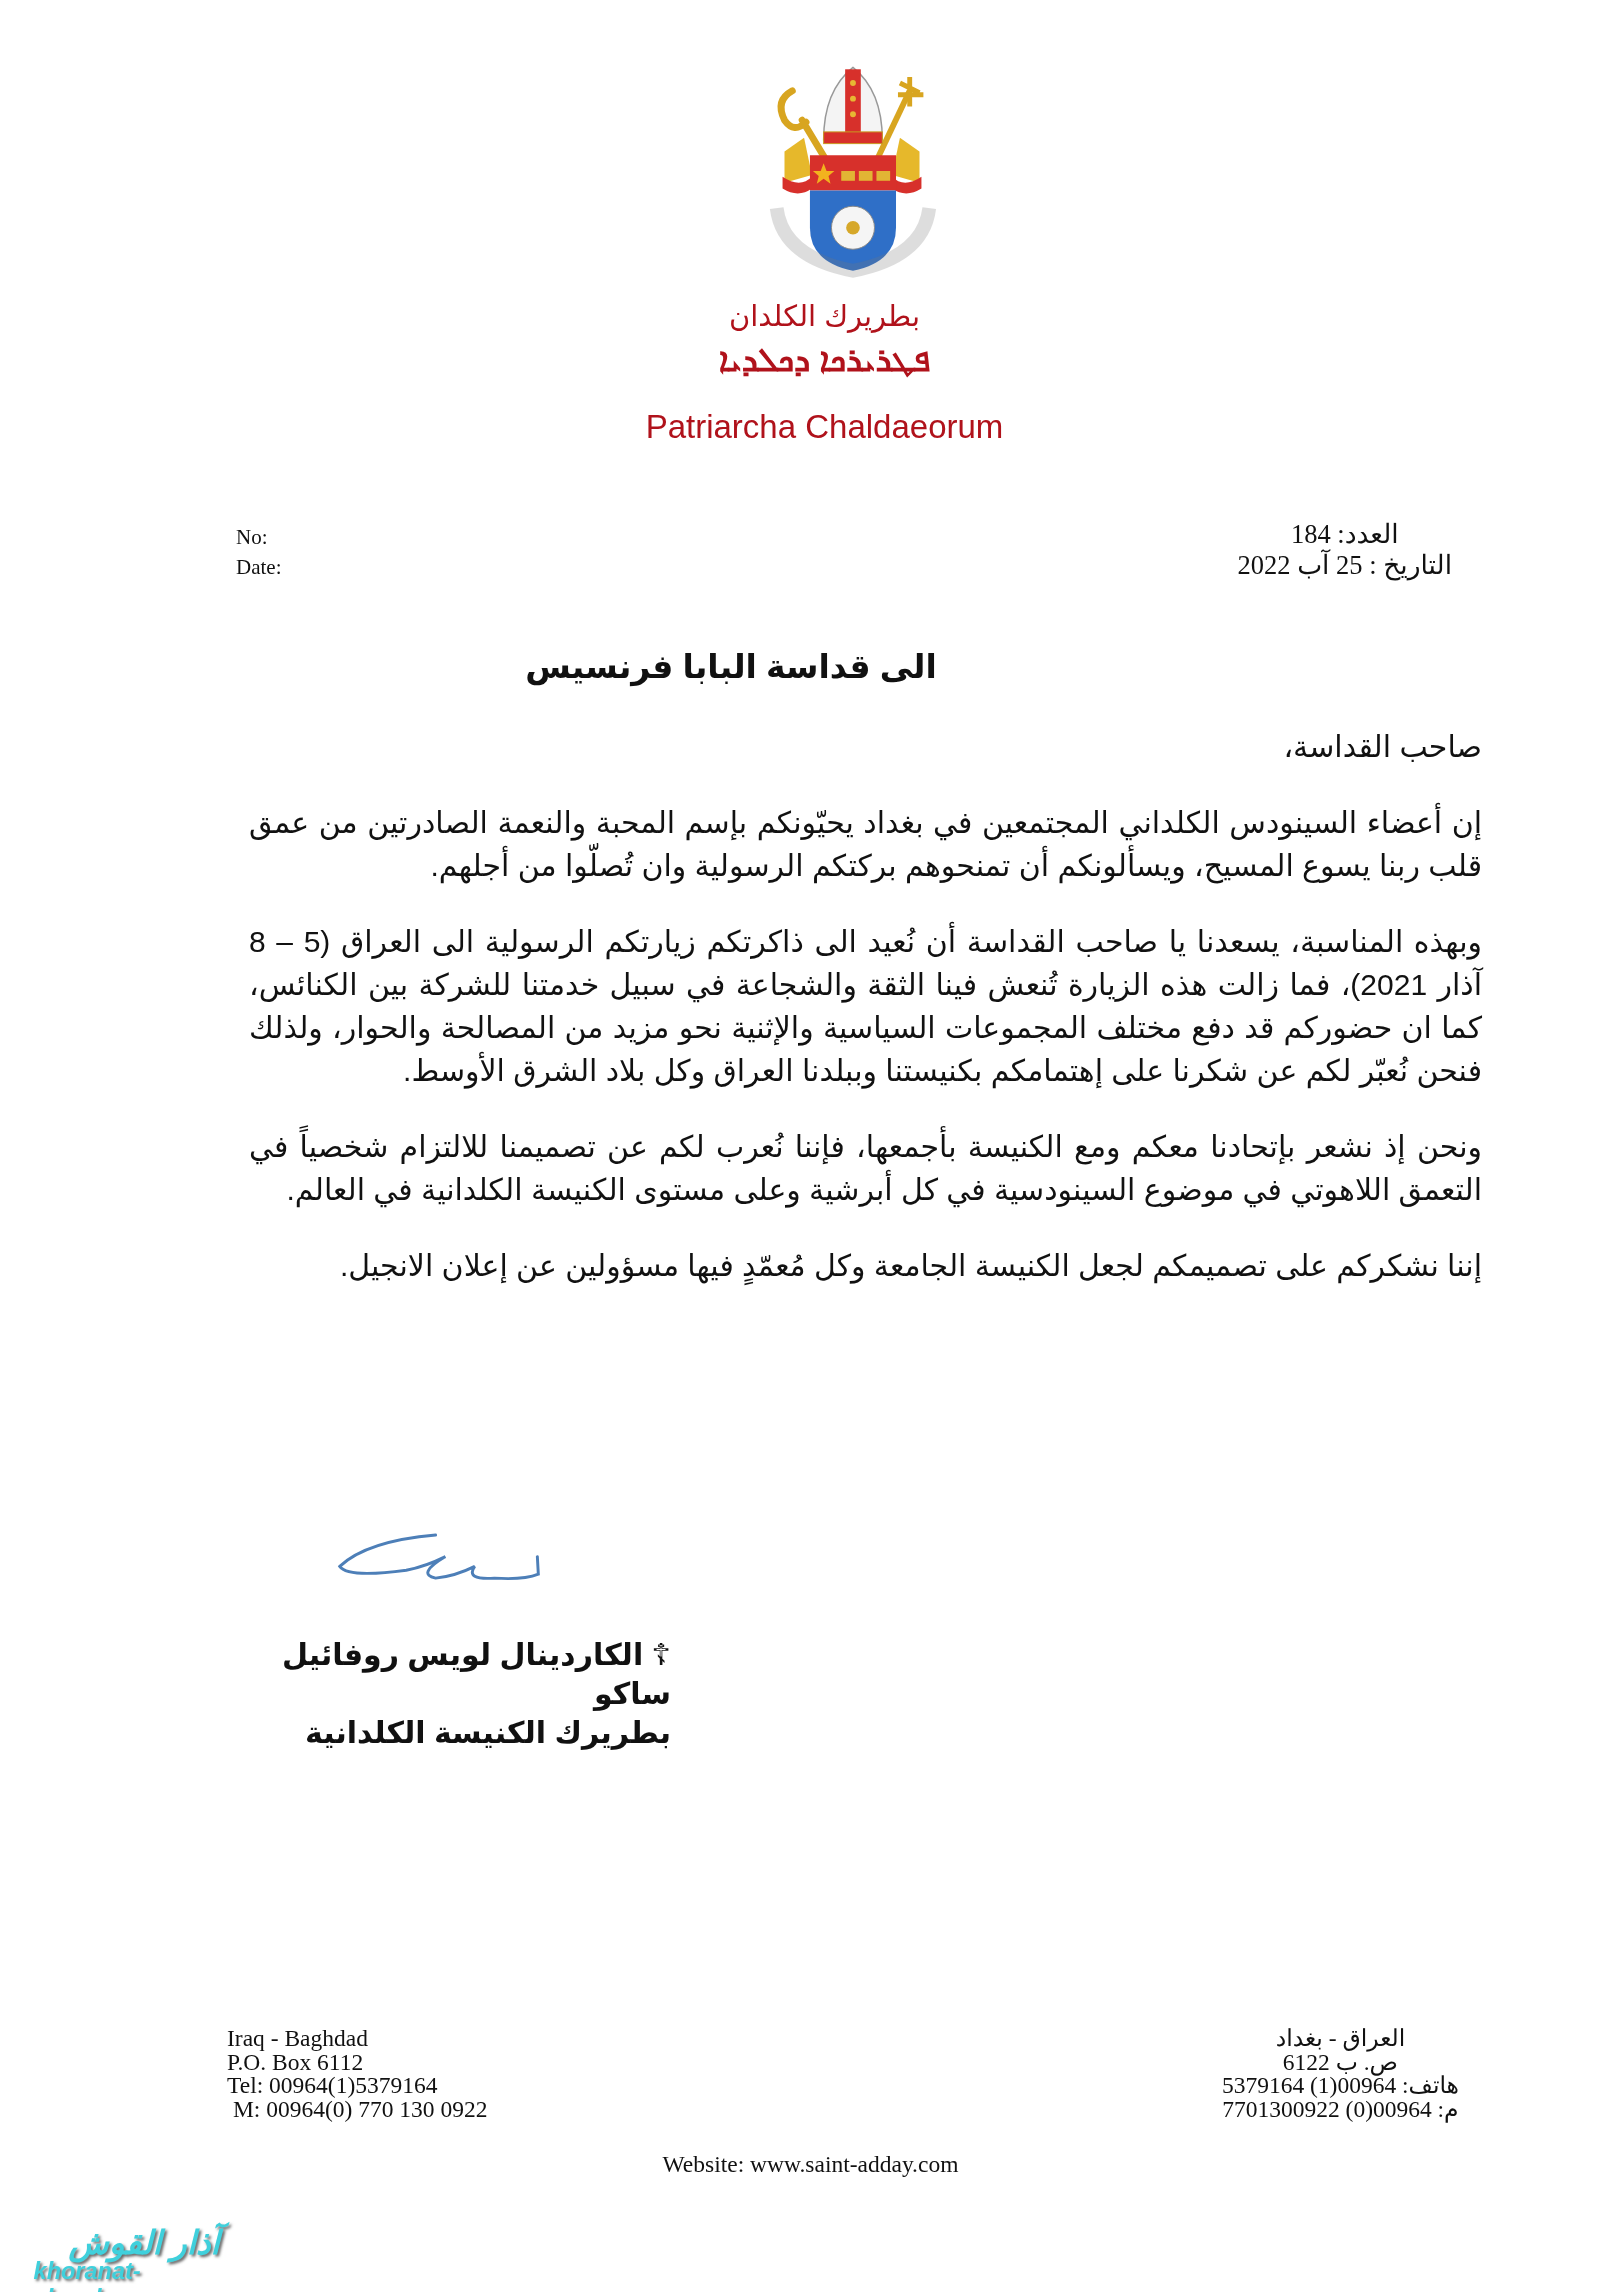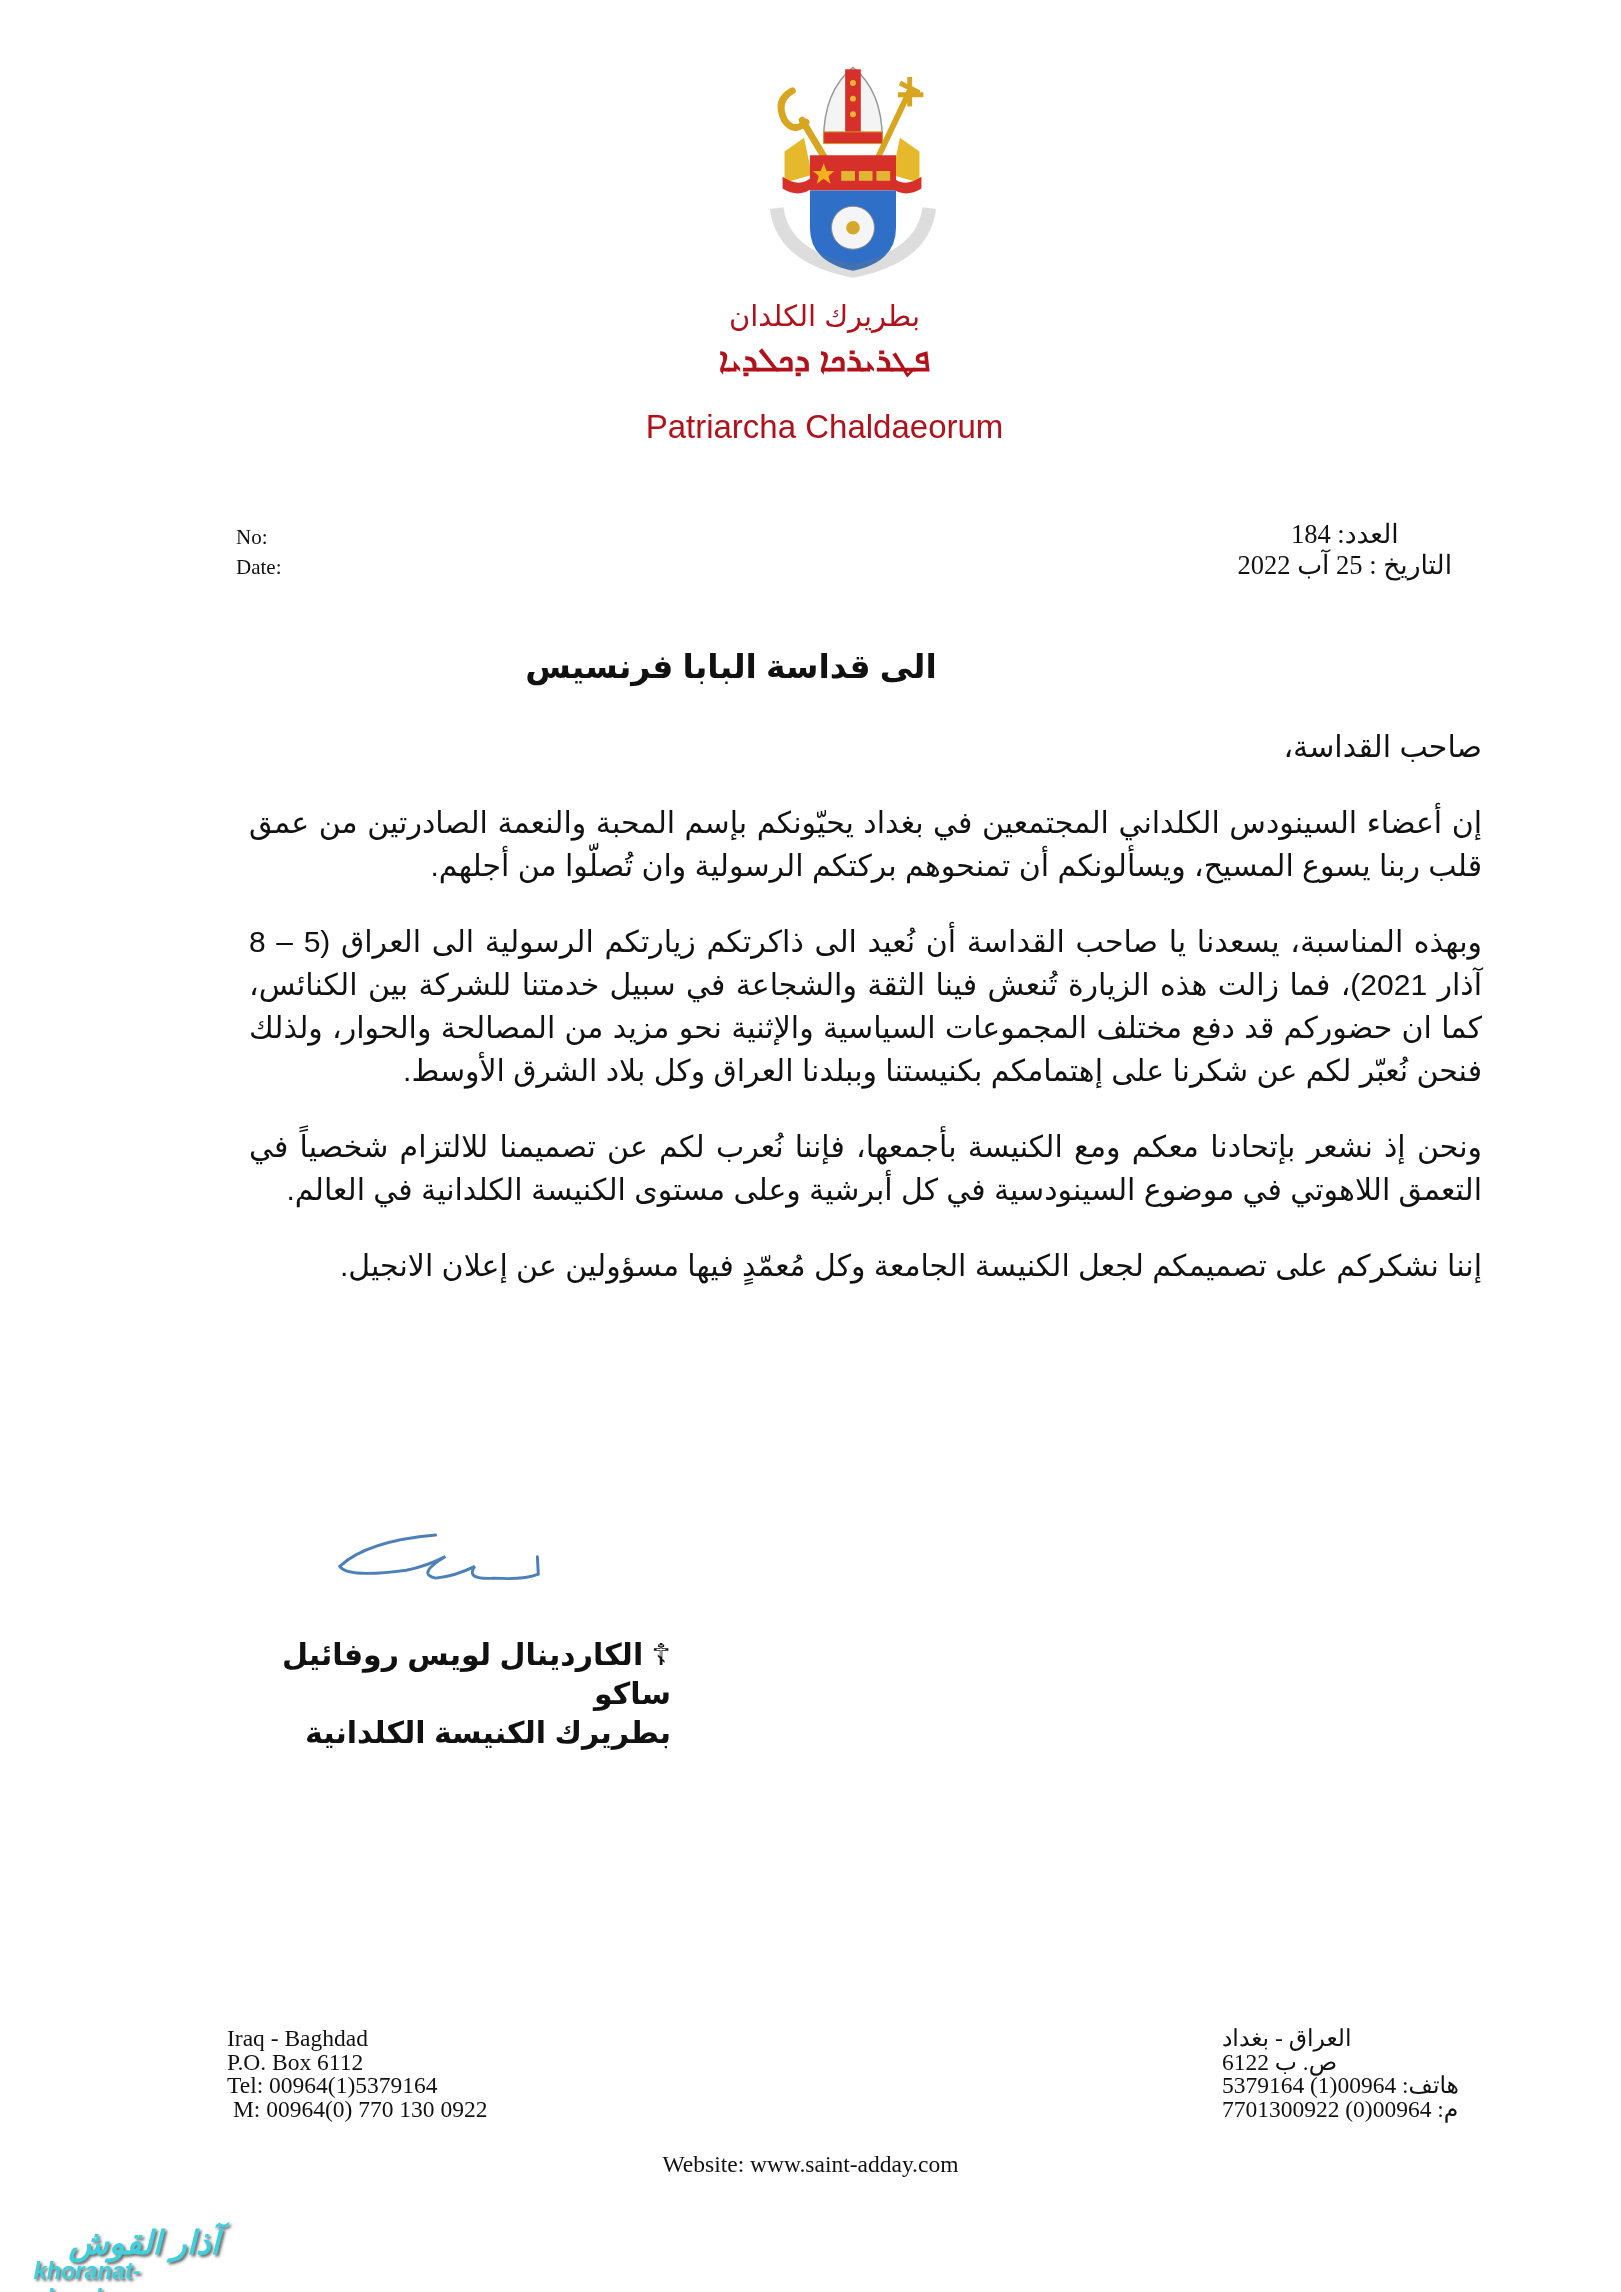--- a/index.html
+++ b/index.html
@@ -27,21 +27,21 @@
   .body p.salutation { }
 
   
   #signature { left: 328px; top: 1527px; width: 225px; height: 69px; }
   .sig-name { left: 245px; width: 412px; top: 1635px; direction: rtl; text-align: right; font-size: 30px; font-weight: bold; line-height: 39px; }
   .sig-cross { font-weight: normal; }
 
   
   .foot-en { left: 227px; top: 2027px; font-size: 23.5px; line-height: 23.5px; }
   .foot-en div { height: 23.5px; }
-  .foot-ar { right: 162px; top: 2027px; font-size: 23.5px; line-height: 23.5px; direction: rtl; text-align: left; }
+  .foot-ar { right: 162px; top: 2027px; font-size: 23.5px; line-height: 23.5px; direction: rtl; text-align: center; }
   .foot-ar div { height: 23.5px; }
   .foot-center { left: 0; width: 1621px; top: 2152px; text-align: center; font-size: 23.5px; line-height: 25.5px; }
 
   
   .wm { left: 19.6px; top: 2223px; width: 221px; }
   .wm-ar { color: #3fd0dc; font-size: 33px; font-weight: bold; text-align: center; direction: rtl; text-shadow: 2px 2px 2.9px #666; font-style: italic; }
   .wm-en { color: #3fd0dc; font-size: 23.5px; font-weight: bold; font-style: italic; text-shadow: 2px 2px 2.9px #666; margin-top: -3.9px; }
 </style>
 </head>
 <body>

